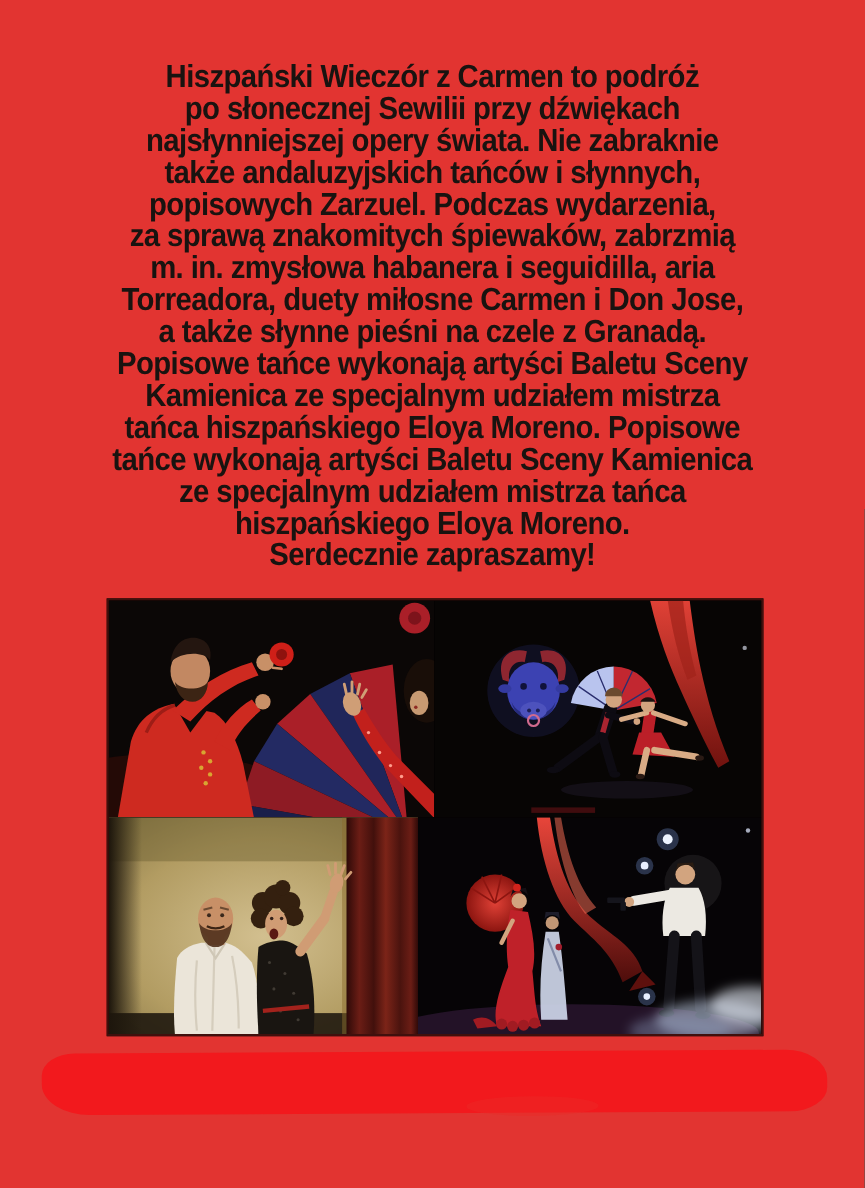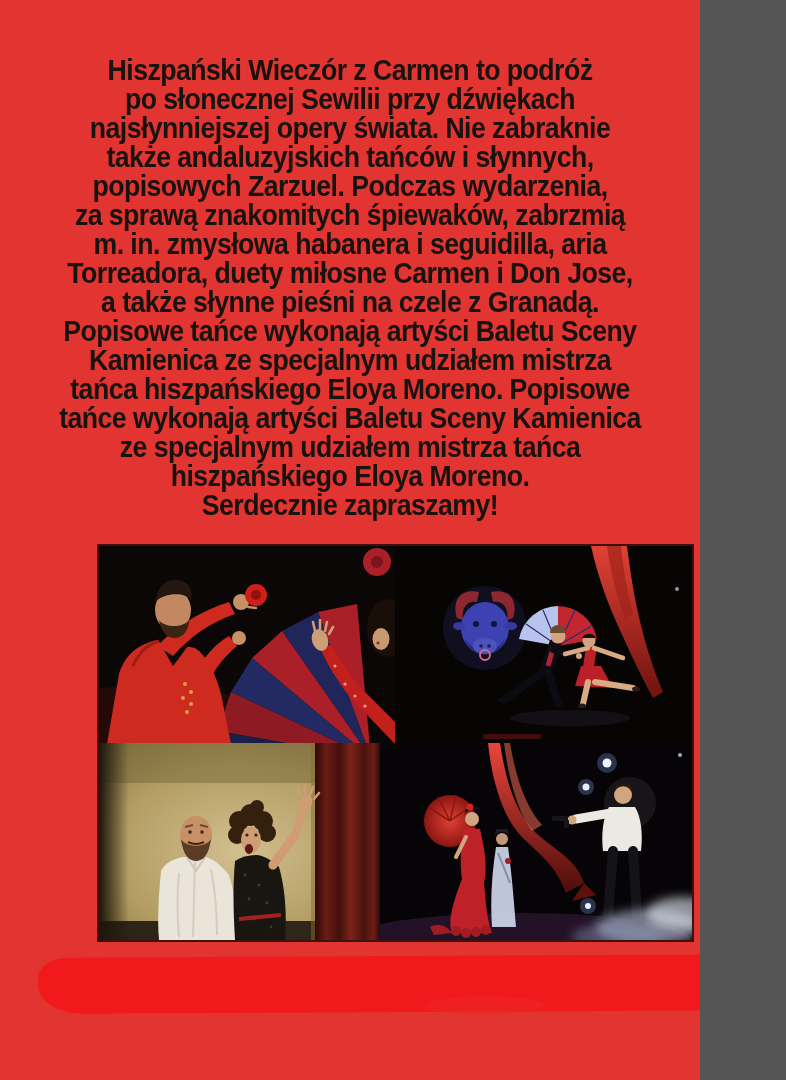--- a/index.html
+++ b/index.html
@@ -1,17 +1,17 @@
 <!DOCTYPE html>
 <html><head>
 <meta charset="utf-8">
 <style>
   html,body{margin:0;padding:0;background:#555;}
   .page{
-    position:relative;width:700px;height:1080px;overflow:hidden;
+    position:relative;width:786px;height:1080px;overflow:hidden;
     background:#e23431;
     font-family:"Liberation Sans",sans-serif;
   }
   
   .intro{
     position:absolute;left:0;right:0;top:56px;
     text-align:center;color:#191310;
     font-weight:700;font-size:29px;line-height:29px;letter-spacing:-0.6px;
     transform:scaleX(0.92);transform-origin:50% 0;
     white-space:nowrap;

